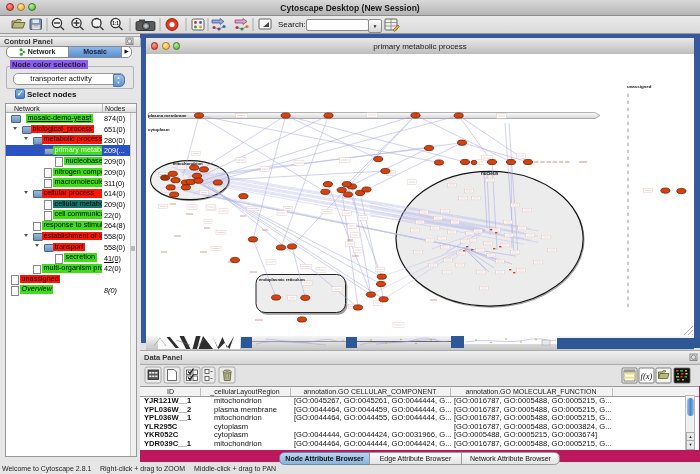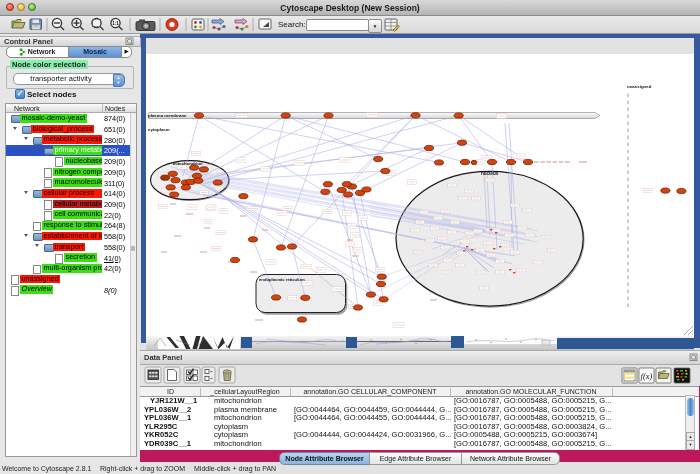--- a/index.html
+++ b/index.html
@@ -115,36 +115,36 @@
     <div class="abs" style="left:0;top:0;width:60px;height:9.5px;font-size:7px;font-weight:bold;color:#222;text-align:center;line-height:9.5px;"><svg width="7" height="8" viewBox="0 0 7 8" style="vertical-align:-1.5px;">
           <circle cx="2" cy="1.8" r="1.5" fill="#3aaa3a"></circle>
           <circle cx="5" cy="4" r="1.3" fill="#55c055"></circle>
           <circle cx="2.2" cy="6.3" r="1.5" fill="#3aaa3a"></circle>
           <path d="M2 1.8 L5 4 L2.2 6.3" stroke="#2a7a2a" stroke-width="0.7" fill="none"></path>
         </svg> Network</div>
     <div class="abs" style="left:61px;top:0;width:52px;height:9.5px;background:linear-gradient(#8cb8ea,#5b90d0);border-left:1px solid #8a8a8a;border-right:1px solid #8a8a8a;font-size:7px;font-weight:bold;color:#10203e;text-align:center;line-height:9.5px;">Mosaic</div>
     <div class="abs" style="left:115px;top:0;width:9px;height:9.5px;font-size:5.5px;color:#111;text-align:center;line-height:9.5px;">▶</div>
 </div>
     <div class="abs" style="left:6px;top:32px;width:126px;height:21px;border:1px solid #b5b5b5;border-radius:2px;"></div>
-    <div class="abs" style="left:10px;top:25.5px;background:#86efac;padding:0 2px;font-size:7.5px;font-weight:bold;color:#222;">Node color selection</div>
+    <div class="abs" style="left:10px;top:25.5px;background:#8b5cf6;padding:0 2px;font-size:7.5px;font-weight:bold;color:#222;">Node color selection</div>
     <div class="abs" style="left:13px;top:39px;width:110px;height:10px;background:#fff;border:1px solid #999;border-radius:5px;">
     <div class="abs" style="left:0;top:0;width:94px;text-align:center;font-size:7.5px;color:#111;line-height:10px;">transporter activity</div>
     <div class="abs" style="right:-0.5px;top:-0.5px;width:10px;height:11px;background:linear-gradient(#9cc2ee,#5b8fd4);border:0.5px solid #4a78b8;border-radius:0 5px 5px 0;color:#fff;font-size:4px;text-align:center;line-height:5.2px;">▲<br>▼</div>
 </div>
     <div class="abs" style="left:15px;top:55px;width:8px;height:8px;background:linear-gradient(#7fb2e8,#4584cc);border:1px solid #3a6ca8;border-radius:2px;color:#fff;font-size:8px;line-height:8px;text-align:center;font-weight:bold;">✓</div>
     <div class="abs" style="left:27px;top:55.5px;font-size:8px;font-weight:bold;color:#111;">Select nodes</div>
     <div class="abs" style="left:5px;top:69px;width:130px;height:352px;background:#fff;border:1px solid #999;overflow:hidden;">
  <div class="abs" style="left:0;top:0;width:130px;height:8.4px;background:linear-gradient(#fdfdfd,#dcdcdc);border-bottom:1px solid #aaa;font-size:7px;color:#222;">
    <span class="abs" style="left:8px;top:0.5px;">Network</span>
         <span class="abs" style="left:99px;top:0.5px;">Nodes</span>
    <div class="abs" style="left:96px;top:0;width:1px;height:8.4px;background:#bbb;"></div>
  </div>
       <div class="row" style="top:9.2px;">
         <div class="fold" style="left:5px;"></div>
-        <div class="lbl" style="left:14px;background:#3ede14;color:#000;max-width:79px;">mosaic-demo-yeast</div>
+        <div class="lbl" style="left:20px;background:#3ede14;color:#000;max-width:79px;text-decoration:underline;">mosaic-demo-yeast</div>
         <div class="val" style="color:#000;">874(0)</div>
       </div>
       <div class="row" style="top:20px;">
         <div class="tri" style="left:7px;"></div>
         <div class="fold" style="left:16px;"></div>
         <div class="lbl" style="left:25px;background:#ff1400;color:#000;max-width:68px;">biological_process</div>
         <div class="val" style="color:#000;">651(0)</div>
       </div>
       <div class="row" style="top:30.6px;">
         <div class="tri" style="left:18px;"></div>
@@ -174,21 +174,21 @@
         <div class="val" style="color:#000;">311(0)</div>
       </div>
       <div class="row" style="top:84.2px;">
         <div class="tri" style="left:18px;"></div>
         <div class="fold" style="left:27px;"></div>
         <div class="lbl" style="left:36px;background:#ff1400;color:#000;width:57px;">cellular process</div>
         <div class="val" style="color:#000;">614(0)</div>
       </div>
       <div class="row" style="top:95.0px;">
         <div class="doc" style="left:38px;"></div>
-        <div class="lbl" style="left:47px;background:#b91c1c;color:#000;width:46px;">cellular metabo</div>
+        <div class="lbl" style="left:47px;background:#0f766e;color:#000;width:46px;">cellular metabo</div>
         <div class="val" style="color:#000;">209(0)</div>
       </div>
       <div class="row" style="top:105.7px;">
         <div class="doc" style="left:38px;"></div>
         <div class="lbl" style="left:47px;background:#3ede14;color:#000;width:46px;">cell communicat</div>
         <div class="val" style="color:#000;">22(0)</div>
       </div>
       <div class="row" style="top:116.4px;">
         <div class="doc" style="left:27px;"></div>
         <div class="lbl" style="left:36px;background:#3ede14;color:#000;width:57px;">response to stimulu</div>
@@ -228,20 +228,26 @@
       </div>
       <div class="abs" style="left:124px;top:9.2px;width:6px;height:343px;background:#f0f0f0;border-left:1px solid #ccc;"></div>
       <div class="abs" style="left:125px;top:142px;width:4px;height:5px;background:#b8b8b8;border-radius:1px;"></div>
     </div>
   </div>
 <div class="abs" style="left:140px;top:34px;width:560px;height:318px;">
     <div class="abs" style="left:0;top:0;width:560px;height:3.5px;background:#35599c;"></div>
     <div class="abs" style="left:0.5px;top:0;width:5.5px;height:309px;background:#35599c;"></div>
     <div class="abs" style="left:554px;top:0;width:6px;height:304px;background:#35599c;"></div>
     <div class="abs" style="left:554px;top:304px;width:6px;height:10px;background:#2e5796;"></div>
+    <div class="abs" style="left:6px;top:3.5px;width:548px;height:16.5px;background:linear-gradient(#e9e9e9,#bdbdbd);border-bottom:1px solid #8e8e8e;">
+ <div class="tl" style="left:4.5px;top:4.5px;width:5.8px;height:5.8px;background:radial-gradient(circle at 35% 30%,#ff9a8a,#dd3d2c);border:0.5px solid #a02015;"></div>
+ <div class="tl" style="left:16px;top:4.5px;width:5.8px;height:5.8px;background:radial-gradient(circle at 35% 30%,#ffe9a0,#eda42d);border:0.5px solid #a87818;"></div>
+ <div class="tl" style="left:26.5px;top:4.5px;width:5.8px;height:5.8px;background:radial-gradient(circle at 35% 30%,#c0f0a0,#44ad30);border:0.5px solid #3a7a1a;"></div>
+ <div class="abs" style="left:0;right:0;top:4.5px;text-align:center;font-size:8px;color:#1a1a1a;">primary metabolic process</div>
+</div>
     <svg class="abs" style="left:6px;top:20px;background:#fff;" width="548" height="282" viewBox="0 0 548 282">
       <defs>
         <linearGradient id="barg" x1="0" y1="0" x2="0" y2="1">
           <stop offset="0" stop-color="#fcfcfc"></stop>
           <stop offset="1" stop-color="#d6d6d6"></stop>
         </linearGradient>
       </defs>
       <ellipse cx="344.40000000000003" cy="185.7" rx="93.6" ry="67.4" fill="none" stroke="rgba(0,0,0,0.4)" stroke-width="1.1"></ellipse>
       <ellipse cx="343.6" cy="184.7" rx="93.6" ry="67.4" fill="#ececec" stroke="#161616" stroke-width="1.2"></ellipse>
       <ellipse cx="44.39999999999999" cy="127.0" rx="39.2" ry="19.5" fill="none" stroke="rgba(0,0,0,0.4)" stroke-width="1"></ellipse>
@@ -924,22 +930,23 @@
 </svg>
     </div>
     <div class="abs" style="left:0;top:36px;width:559px;height:64px;background:#fff;">
       <div class="abs" style="left:0;top:0;width:559px;height:8.5px;background:#f2f2f2;border-top:1px solid #999;border-bottom:1px solid #999;font-size:7px;color:#222;">
         <div class="abs" style="left:1px;top:0.5px;width:59px;text-align:center;border-right:1px solid #bbb;height:8px;overflow:hidden;white-space:nowrap;">ID</div>
         <div class="abs" style="left:60px;top:0.5px;width:90px;text-align:center;border-right:1px solid #bbb;height:8px;overflow:hidden;white-space:nowrap;">_cellularLayoutRegion</div>
         <div class="abs" style="left:150px;top:0.5px;width:160px;text-align:center;border-right:1px solid #bbb;height:8px;overflow:hidden;white-space:nowrap;">annotation.GO CELLULAR_COMPONENT</div>
         <div class="abs" style="left:310px;top:0.5px;width:162px;text-align:center;border-right:1px solid #bbb;height:8px;overflow:hidden;white-space:nowrap;">annotation.GO MOLECULAR_FUNCTION</div>
       </div>
       <div class="abs" style="left:0;top:10px;width:559px;height:8.6px;font-size:7.6px;color:#111;white-space:nowrap;">
-        <span class="abs" style="left:10px;font-weight:bold;">YJR121W__1</span>
+        <span class="abs" style="left:4px;font-weight:bold;">YJR121W__1</span>
         <span class="abs" style="left:74px;">mitochondrion</span>
+        <span class="abs" style="left:154px;width:158px;overflow:hidden;">[GO:0045267, GO:0045261, GO:0044444, G...</span>
         <span class="abs" style="left:314px;width:160px;overflow:hidden;">[GO:0016787, GO:0005488, GO:0005215, G...</span>
       </div>
       <div class="abs" style="left:0;top:18.6px;width:559px;height:8.6px;font-size:7.6px;color:#111;white-space:nowrap;">
         <span class="abs" style="left:4px;font-weight:bold;">YPL036W__2</span>
         <span class="abs" style="left:74px;">plasma membrane</span>
         <span class="abs" style="left:154px;width:158px;overflow:hidden;">[GO:0044464, GO:0044459, GO:0044444, G...</span>
         <span class="abs" style="left:314px;width:160px;overflow:hidden;">[GO:0016787, GO:0005488, GO:0005215, G...</span>
       </div>
       <div class="abs" style="left:0;top:27.200000000000003px;width:559px;height:8.6px;font-size:7.6px;color:#111;white-space:nowrap;">
         <span class="abs" style="left:4px;font-weight:bold;">YPL036W__1</span>
@@ -954,20 +961,21 @@
       </div>
       <div class="abs" style="left:0;top:44.400000000000006px;width:559px;height:8.6px;font-size:7.6px;color:#111;white-space:nowrap;">
         <span class="abs" style="left:4px;font-weight:bold;">YKR052C</span>
         <span class="abs" style="left:74px;">cytoplasm</span>
         <span class="abs" style="left:154px;width:158px;overflow:hidden;">[GO:0044444, GO:0044424, GO:0031966, G...</span>
         <span class="abs" style="left:314px;width:160px;overflow:hidden;">[GO:0005488, GO:0005215, GO:0003674]</span>
       </div>
       <div class="abs" style="left:0;top:53.00000000000001px;width:559px;height:8.6px;font-size:7.6px;color:#111;white-space:nowrap;">
         <span class="abs" style="left:4px;font-weight:bold;">YDR039C__1</span>
         <span class="abs" style="left:74px;">mitochondrion</span>
+        <span class="abs" style="left:154px;width:158px;overflow:hidden;">[GO:0044464, GO:0044444, GO:0044424, G...</span>
         <span class="abs" style="left:314px;width:160px;overflow:hidden;">[GO:0016787, GO:0005488, GO:0005215, G...</span>
       </div>
       <div class="abs" style="left:545px;top:9px;width:8px;height:53px;background:#f0f0f0;border:1px solid #bbb;">
  <div class="abs" style="left:0.5px;top:2px;width:7px;height:18px;background:linear-gradient(90deg,#9cc0ea,#4a86cc,#9cc0ea);border-radius:3.5px;"></div>
  <div class="abs" style="left:0;top:36px;width:7px;height:8px;background:#e8e8e8;border:0.5px solid #aaa;font-size:4px;text-align:center;line-height:8px;color:#222;">▲</div>
  <div class="abs" style="left:0;top:44px;width:7px;height:8px;background:#e8e8e8;border:0.5px solid #aaa;font-size:4px;text-align:center;line-height:8px;color:#222;">▼</div>
 </div>
     </div>
   </div>
 <div class="abs" style="left:279px;top:452px;width:280px;height:11px;font-size:7px;color:#111;">

